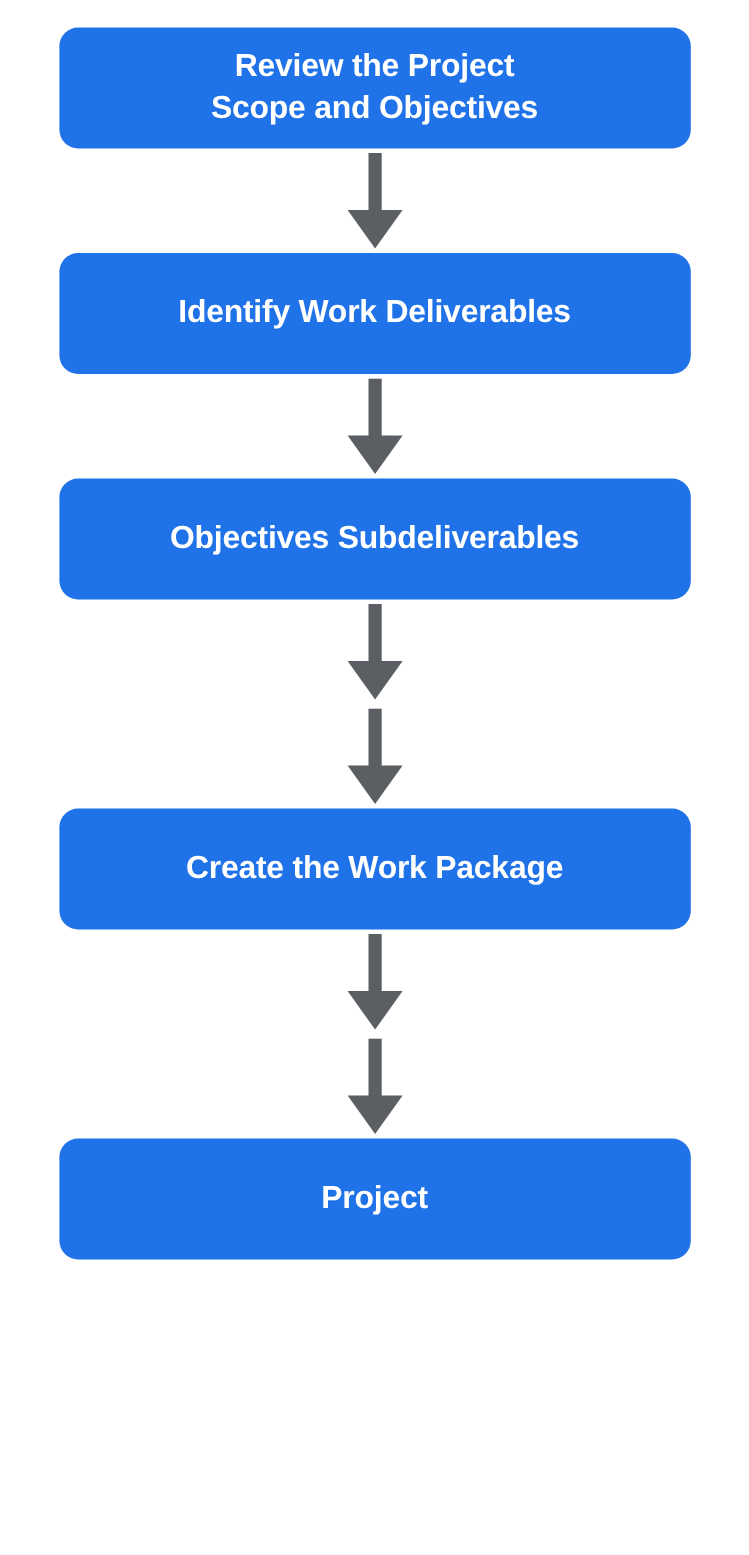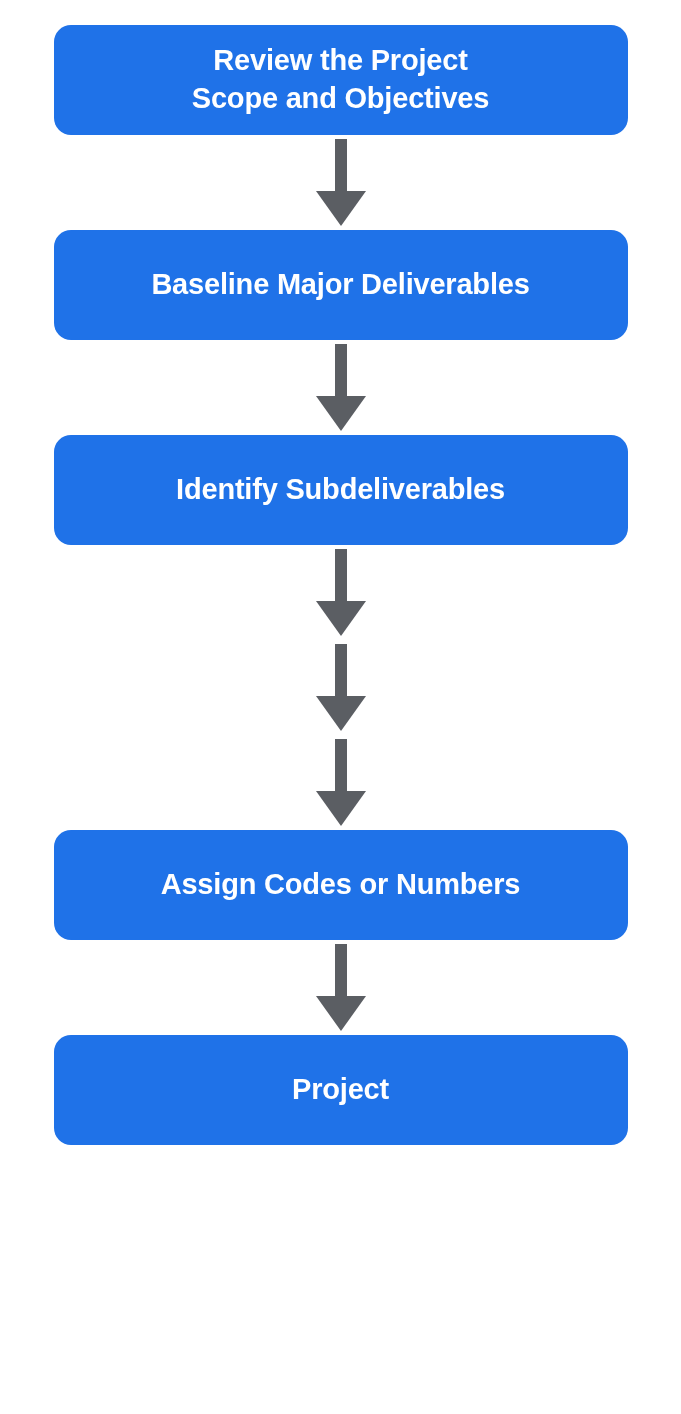--- a/index.html
+++ b/index.html
@@ -77,60 +77,60 @@
     </div>
 
     <div class="flow-connector">
       <svg width="52" height="88" viewBox="0 0 52 88" aria-hidden="true">
         <rect x="20" y="0" width="12" height="53" fill="#5B5E63"></rect>
         <polygon points="1,52 51,52 26,87" fill="#5B5E63"></polygon>
       </svg>
     </div>
 
     <div class="flow-step">
-      <span class="flow-step-label">Baseline Major Deliverables</span>
+      <span class="flow-step-label">Identify Work Deliverables</span>
     </div>
 
     <div class="flow-connector">
       <svg width="52" height="88" viewBox="0 0 52 88" aria-hidden="true">
         <rect x="20" y="0" width="12" height="53" fill="#5B5E63"></rect>
         <polygon points="1,52 51,52 26,87" fill="#5B5E63"></polygon>
       </svg>
     </div>
 
     <div class="flow-step">
-      <span class="flow-step-label">Identify Subdeliverables</span>
+      <span class="flow-step-label">Objectives Subdeliverables</span>
     </div>
 
     <div class="flow-connector">
       <svg width="52" height="88" viewBox="0 0 52 88" aria-hidden="true">
         <rect x="20" y="0" width="12" height="53" fill="#5B5E63"></rect>
         <polygon points="1,52 51,52 26,87" fill="#5B5E63"></polygon>
       </svg>
     </div>
 
 
     <div class="flow-connector">
       <svg width="52" height="88" viewBox="0 0 52 88" aria-hidden="true">
         <rect x="20" y="0" width="12" height="53" fill="#5B5E63"></rect>
         <polygon points="1,52 51,52 26,87" fill="#5B5E63"></polygon>
       </svg>
     </div>
 
+    <div class="flow-step">
+      <span class="flow-step-label">Create the Work Package</span>
+    </div>
 
     <div class="flow-connector">
       <svg width="52" height="88" viewBox="0 0 52 88" aria-hidden="true">
         <rect x="20" y="0" width="12" height="53" fill="#5B5E63"></rect>
         <polygon points="1,52 51,52 26,87" fill="#5B5E63"></polygon>
       </svg>
     </div>
 
-    <div class="flow-step">
-      <span class="flow-step-label">Assign Codes or Numbers</span>
-    </div>
 
     <div class="flow-connector">
       <svg width="52" height="88" viewBox="0 0 52 88" aria-hidden="true">
         <rect x="20" y="0" width="12" height="53" fill="#5B5E63"></rect>
         <polygon points="1,52 51,52 26,87" fill="#5B5E63"></polygon>
       </svg>
     </div>
 
     <div class="flow-step">
       <span class="flow-step-label">Project</span>

